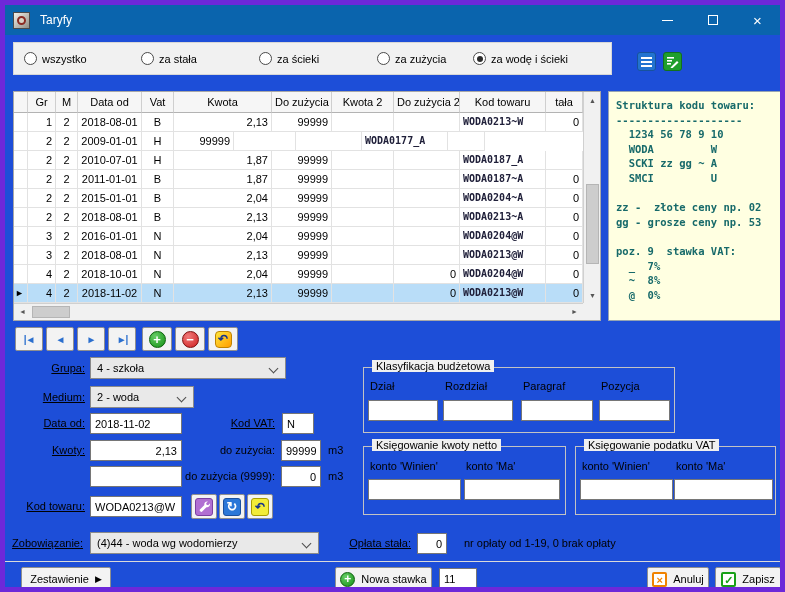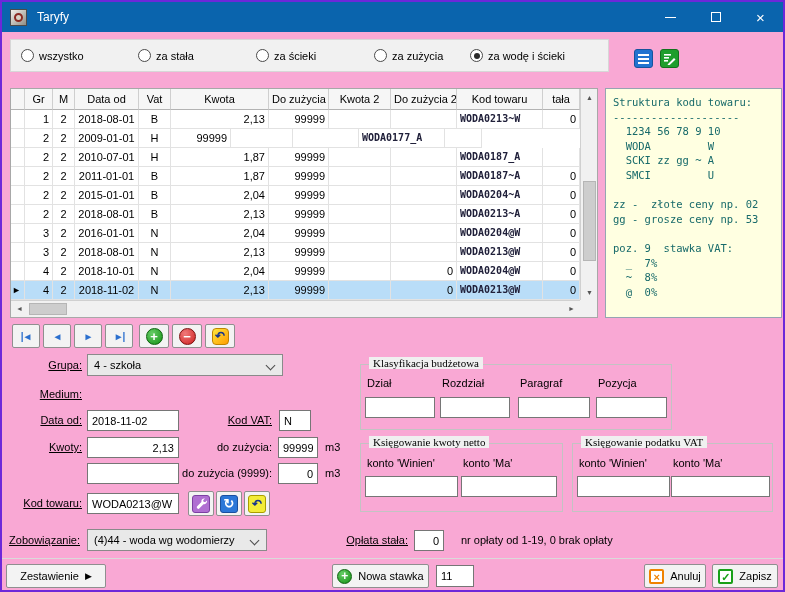--- a/index.html
+++ b/index.html
@@ -1,19 +1,19 @@
 <!DOCTYPE html>
 <html><head>
 <meta charset="utf-8">
 <style>
   * { margin:0; padding:0; box-sizing:border-box; }
   html,body { background:#888; }
   .win {
-    position:relative; width:785px; height:592px; background:#f9a8d4;
-    border:2px solid #6d28d9; font-family:"Liberation Sans",sans-serif;
+    position:relative; width:785px; height:592px; background:#1d4ed8;
+    border:5px solid #6d28d9; font-family:"Liberation Sans",sans-serif;
     font-size:11px; color:#000; overflow:hidden;
   }
   .abs { position:absolute; }
 
   
   .titlebar { position:absolute; left:0; top:0; width:100%; height:30px; background:#0a64ad; display:flex; align-items:center; }
   .appicon { width:17px; height:17px; margin-left:8px; border:1px solid #4a4a4a; background:linear-gradient(135deg,#f3f1ea,#8f8d85); display:flex; align-items:center; justify-content:center; }
   .appicon .ring { width:9px; height:9px; border-radius:50%; border:2px solid #8a2a22; background:#d9d4c6; }
   .title { color:#fff; font-size:12px; margin-left:10px; }
   .caps { position:absolute; right:0; top:0; height:30px; display:flex; }
@@ -49,21 +49,21 @@
   .hscroll { position:absolute; left:0; bottom:0; width:569px; height:17px; background:#f1f1f1; border-top:1px solid #d0d0d0; }
   .corner { position:absolute; right:0; bottom:0; width:17px; height:17px; background:#f1f1f1; }
   .sarr { position:absolute; color:#555; font-size:7px; text-align:center; }
   .sarr.v { left:0; width:17px; height:17px; line-height:17px; }
   .sarr.h { top:0; width:17px; height:16px; line-height:16px; }
   .vthumb { position:absolute; left:2px; top:92px; width:13px; height:80px; background:#cdcdcd; border:1px solid #b5b5b5; }
   .hthumb { position:absolute; top:2px; left:18px; width:38px; height:12px; background:#cdcdcd; border:1px solid #b5b5b5; }
 
   
   .legend { left:603px; top:86px; width:177px; height:230px; background:#ffffe1; border:1px solid #96a4b2; }
-  .legend pre { font-family:"DejaVu Sans Mono",monospace; font-size:10.5px; line-height:14.6px; font-weight:normal; color:#176a6a; padding:6px 7px; }
+  .legend pre { font-family:"DejaVu Sans Mono",monospace; font-size:10.5px; line-height:14.6px; font-weight:bold; color:#176a6a; padding:6px 7px; }
 
   
   .navbtn { position:absolute; top:322px; width:28px; height:24px; background:#f3f3f3; border:1px solid #8f8f8f; border-radius:2px; display:flex; align-items:center; justify-content:center; color:#2b6fce; font-size:10px; font-weight:bold; letter-spacing:-1px; }
   .cbtn { position:absolute; top:322px; width:30px; height:24px; background:#f3f3f3; border:1px solid #8f8f8f; border-radius:2px; display:flex; align-items:center; justify-content:center; }
   .ic-circ { width:17px; height:17px; border-radius:50%; color:#fff; font-weight:bold; font-size:13px; line-height:15px; text-align:center; }
   .ic-add { background:radial-gradient(circle at 35% 30%, #67cd67, #149114); border:1px solid #0b600b; }
   .ic-del { background:radial-gradient(circle at 35% 30%, #f07a7a, #cf1f1f); border:1px solid #7c0f0f; }
   .ic-rev { width:17px; height:17px; border-radius:4px; background:linear-gradient(135deg,#ffe63d,#ff9d00); border:1px solid #c08300; color:#16348c; font-weight:bold; font-size:12px; line-height:15px; text-align:center; }
 
   
@@ -72,21 +72,21 @@
   .inp { position:absolute; height:21px; background:#fff; border:1px solid #767676; font:11px "Liberation Sans",sans-serif; padding:0 4px; color:#000; }
   .combo { position:absolute; height:22px; background:#e9e9e9; border:1px solid #8a8a8a; line-height:20px; padding:0 20px 0 6px; overflow:hidden; white-space:nowrap; }
   .combo::after { content:""; position:absolute; right:8px; top:7px; width:6px; height:6px; border-right:1.4px solid #4c4c4c; border-bottom:1.4px solid #4c4c4c; transform:rotate(45deg); }
   .tbtn { position:absolute; top:489px; width:26px; height:25px; background:#f3f3f3; border:1px solid #8f8f8f; border-radius:2px; display:flex; align-items:center; justify-content:center; }
   .ic18 { width:18px; height:18px; border-radius:3px; display:flex; align-items:center; justify-content:center; color:#fff; font-weight:bold; }
   .ic-wrench { background:#b06fd2; border:1px solid #7c3fa2; }
   .ic-refresh { background:#2b77d8; border:1px solid #1a4f9e; font-size:13px; }
   .ic-undo { background:#f3ec38; border:1px solid #aa9d00; color:#16348c; font-size:12px; }
 
   .gbox { position:absolute; border:1px solid #c3c3c3; }
-  .gleg { position:absolute; top:-8px; left:8px; background:#f0f0f0; padding:0 4px;font-family:Liberation Serif, serif; }
+  .gleg { position:absolute; top:-8px; left:8px; background:#f0f0f0; padding:0 4px; }
   .glabel { position:absolute; }
 
   
   .bottombar { position:absolute; left:0; top:556px; width:100%; height:35px; border-top:1px solid #dadada; }
   .btn { position:absolute; top:5px; height:24px; background:#f3f3f3; border:1px solid #8f8f8f; border-radius:2px; display:flex; align-items:center; justify-content:center; gap:6px; }
   .ic15 { width:15px; height:15px; background:#fff; font-weight:bold; font-size:11px; line-height:12px; text-align:center; border-radius:2px; }
   .ic-x { border:2px solid #f08200; color:#f08200; }
   .ic-check { border:2px solid #18a018; color:#18a018; }
   .ic-plus15 { width:15px; height:15px; border-radius:50%; background:radial-gradient(circle at 35% 30%, #67cd67, #149114); border:1px solid #0b600b; color:#fff; font-weight:bold; font-size:12px; line-height:13px; text-align:center; }
 </style>
@@ -348,20 +348,21 @@
       <span class="ic-circ ic-del">−</span>
     </div>
   <div class="cbtn" style="left:203px">
       <span class="ic-rev">↶</span>
     </div>
 
   <div class="lbl" style="left:8px;top:352px;width:72px;line-height:22px">Grupa:</div>
   <div class="combo" style="left:85px;top:352px;width:196px">4 - szkoła</div>
 
   <div class="lbl" style="left:8px;top:381px;width:72px;line-height:22px">Medium:</div>
+  <div class="combo" style="left:85px;top:381px;width:104px">2 - woda</div>
 
   <div class="lbl" style="left:8px;top:408px;width:72px;line-height:21px">Data od:</div>
   <input class="inp" style="left: 85px; top: 408px; width: 92px;" value="2018-11-02">
   <div class="lbl" style="left:208px;top:408px;width:62px;line-height:21px">Kod VAT:</div>
   <input class="inp" style="left: 277px; top: 408px; width: 32px;" value="N">
 
   <div class="lbl" style="left:8px;top:435px;width:72px;line-height:21px">Kwoty:</div>
   <input class="inp" style="left: 85px; top: 435px; width: 92px; text-align: right;" value="2,13">
   <div class="plain" style="left:182px;top:435px;width:88px;line-height:21px">do zużycia:</div>
   <input class="inp" style="left: 276px; top: 435px; width: 40px; text-align: right;" value="99999">
@@ -382,21 +383,21 @@
     </span>
   </div>
   <div class="tbtn" style="left:214px">
       <span class="ic18 ic-refresh">↻</span>
     </div>
   <div class="tbtn" style="left:242px">
       <span class="ic18 ic-undo">↶</span>
     </div>
 
   <div class="lbl" style="left:0px;top:527px;width:78px;line-height:22px">Zobowiązanie:</div>
-  <div class="combo" style="left:85px;top:527px;width:180px">(4)44 - woda wg wodomierzy</div>
+  <div class="combo" style="left:85px;top:527px;width:229px">(4)44 - woda wg wodomierzy</div>
   <div class="lbl" style="left:326px;top:528px;width:80px;line-height:21px">Opłata stała:</div>
   <input class="inp" style="left: 412px; top: 528px; width: 30px; text-align: right;" value="0">
   <div class="plain" style="left:459px;top:528px;width:220px;line-height:21px;text-align:left">nr opłaty od 1-19, 0 brak opłaty</div>
 
   <div class="gbox" style="left:358px;top:362px;width:312px;height:66px">
     <div class="gleg">Klasyfikacja budżetowa</div>
     <div class="glabel" style="left:6px;top:12px">Dział</div>
     <div class="glabel" style="left:81px;top:12px">Rozdział</div>
     <div class="glabel" style="left:159px;top:12px">Paragraf</div>
     <div class="glabel" style="left:237px;top:12px">Pozycja</div>
@@ -416,21 +417,21 @@
 
   <div class="gbox" style="left:570px;top:441px;width:201px;height:69px">
     <div class="gleg">Księgowanie podatku VAT</div>
     <div class="glabel" style="left:6px;top:13px">konto 'Winien'</div>
     <div class="glabel" style="left:100px;top:13px">konto 'Ma'</div>
     <input class="inp" style="left: 4px; top: 32px; width: 93px;">
     <input class="inp" style="left: 98px; top: 32px; width: 99px;">
   </div>
 
   <div class="bottombar">
-    <div class="btn" style="left:4px;width:100px">
+    <div class="btn" style="left:16px;width:90px">
       <span>Zestawienie</span>
       <span style="font-size:9px">▶</span>
     </div>
     <div class="btn" style="left:330px;width:97px">
       <span class="ic-plus15">+</span>
       <span>Nowa stawka</span>
     </div>
     <input class="inp" style="left: 434px; top: 6px; width: 38px; height: 22px;" value="11">
     <div class="btn" style="left:642px;width:62px">
       <span class="ic15 ic-x">×</span>

